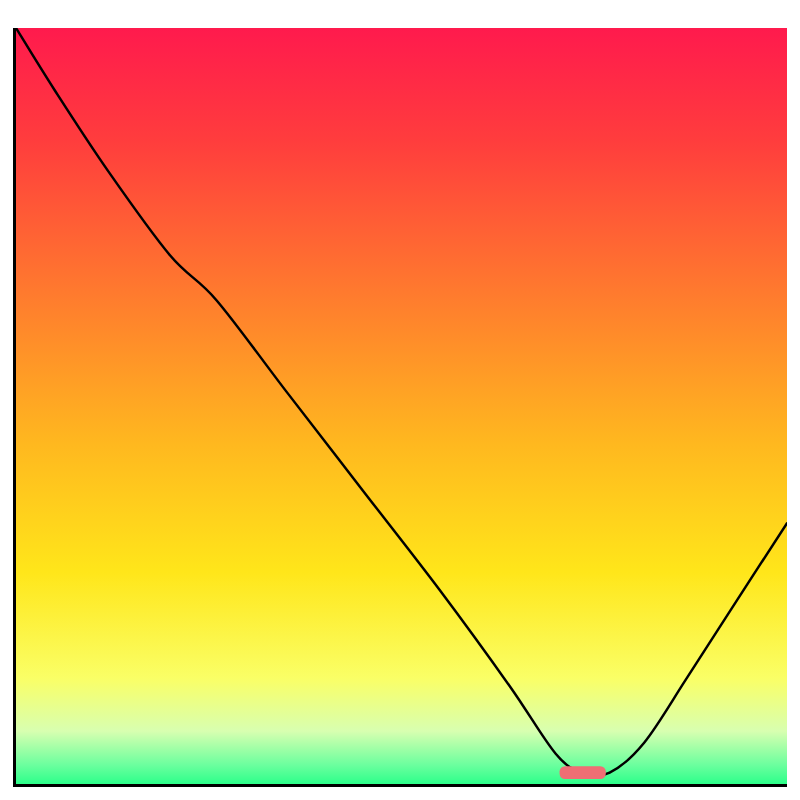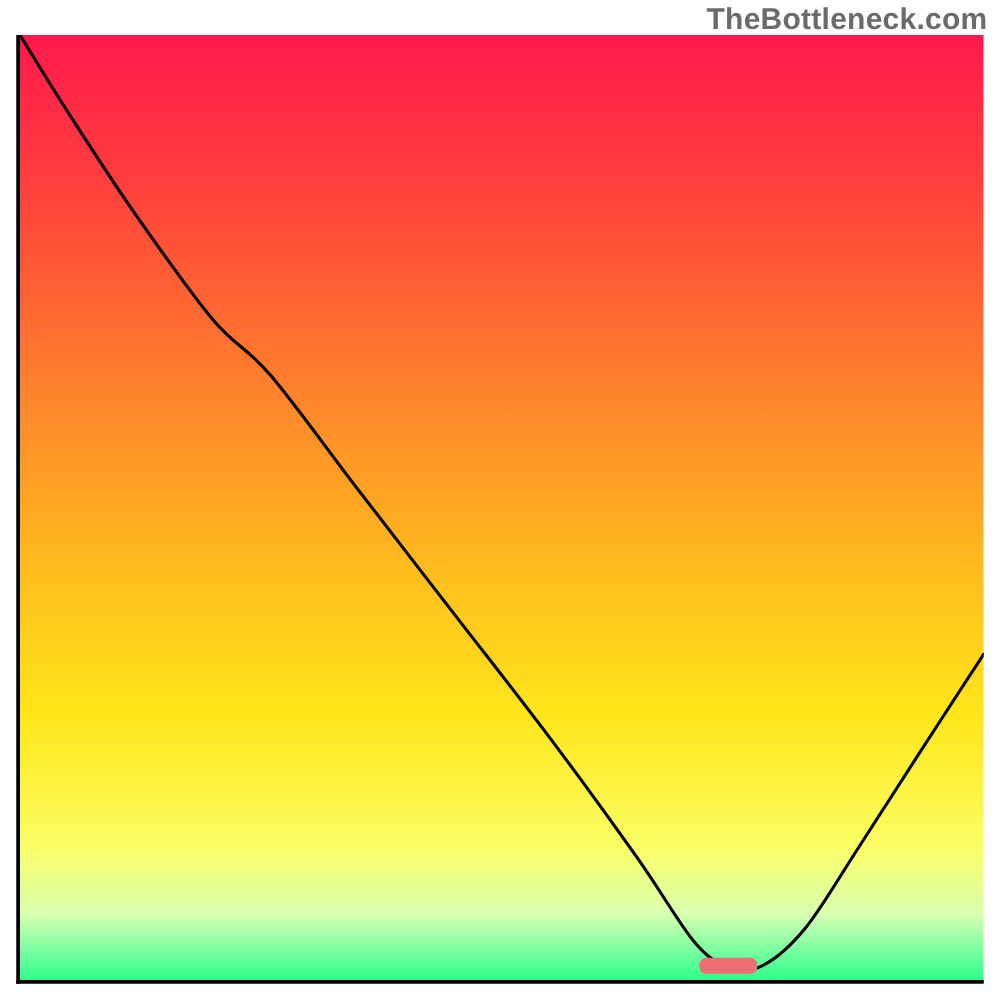--- a/index.html
+++ b/index.html
@@ -42,21 +42,20 @@
     top: 0;
     width: 100%;
     height: 100%;
   }
 </style>
 </head>
 <body>
 
 <div class="stage">
 
-  <div class="watermark">TheBottleneck.com</div>
 
   <div class="plot">
 
     <svg class="bg" viewBox="0 0 1000 1000" preserveAspectRatio="none">
       <defs>
         <linearGradient id="g" x1="0" y1="0" x2="0" y2="1">
             <stop offset="0.00%" stop-color="#ff1a4d"></stop>
             <stop offset="15.00%" stop-color="#ff3d3d"></stop>
             <stop offset="35.00%" stop-color="#ff7a2e"></stop>
             <stop offset="55.00%" stop-color="#ffb81f"></stop>

